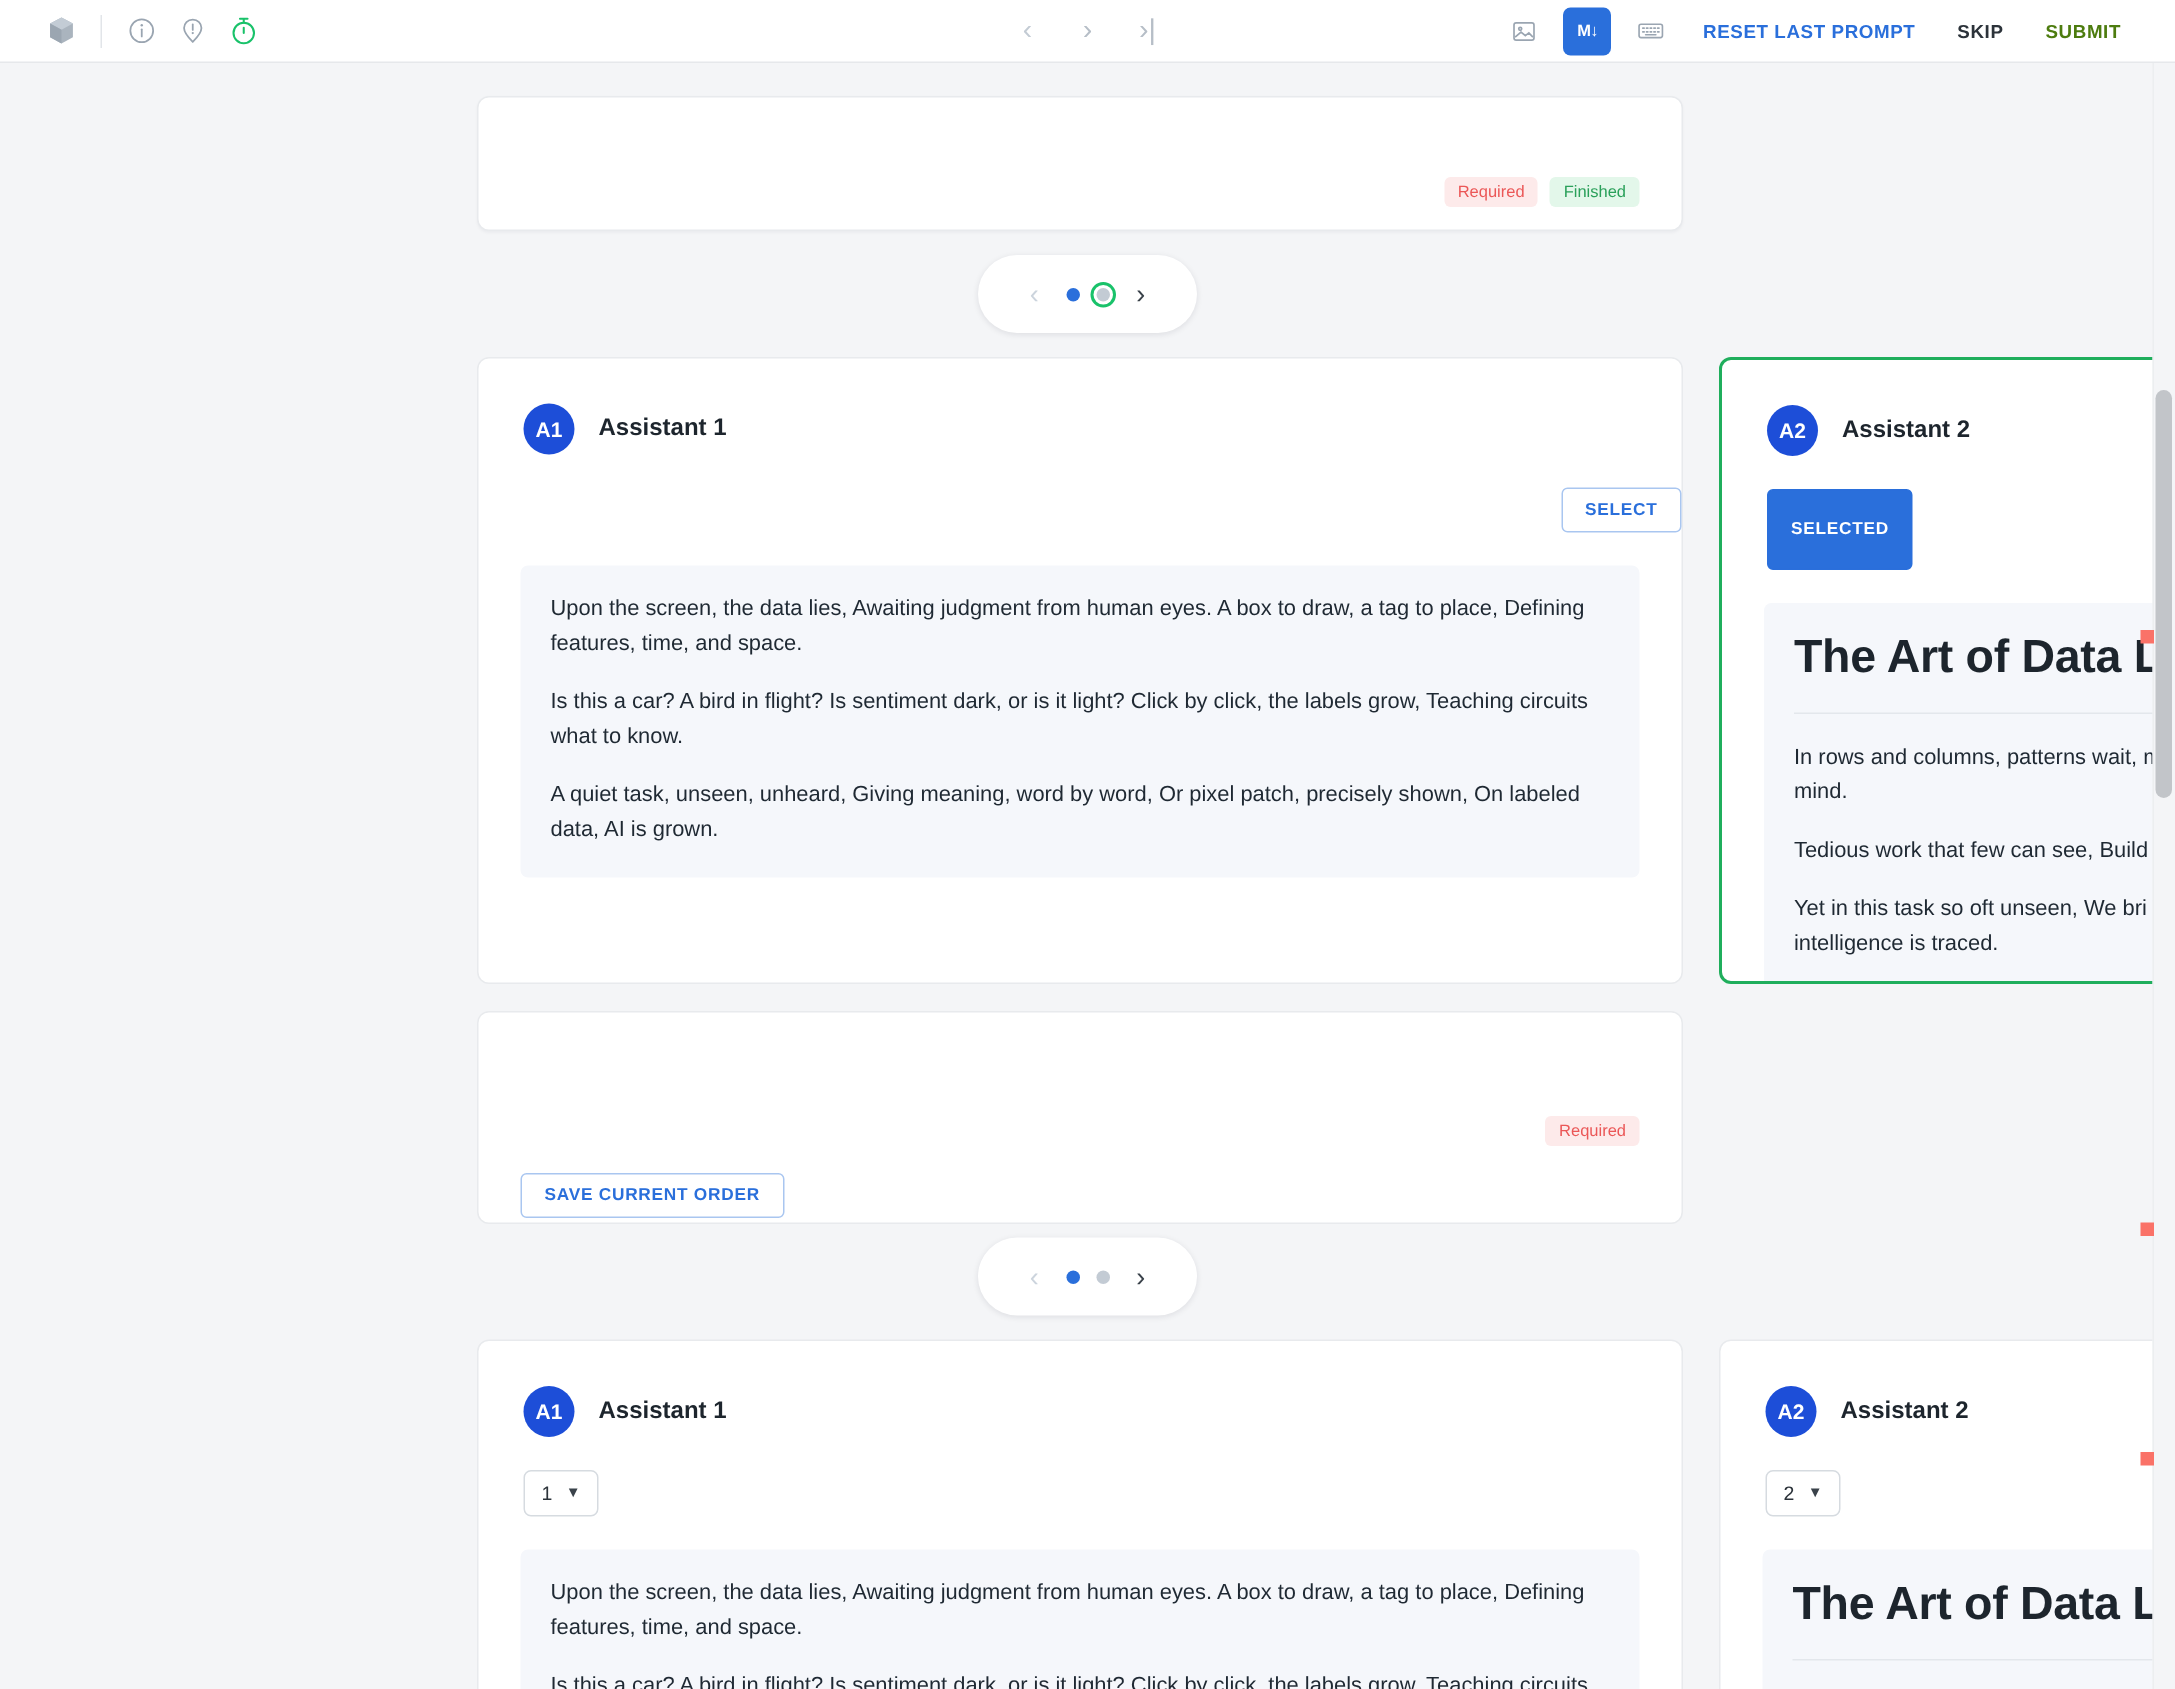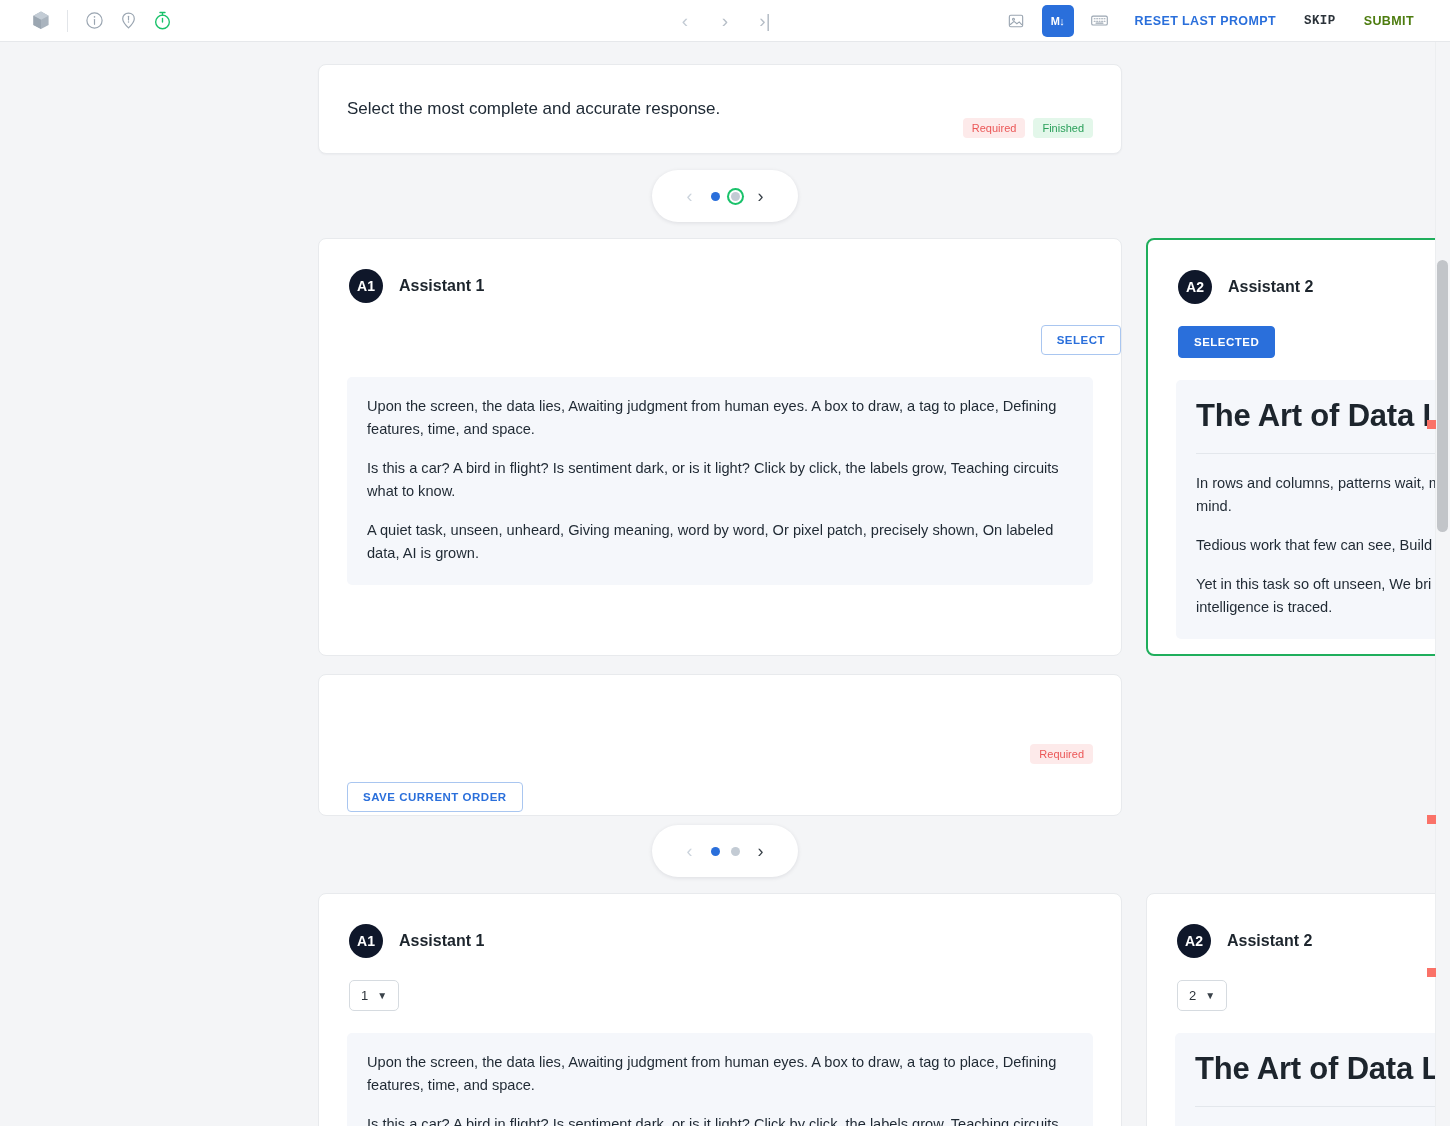--- a/index.html
+++ b/index.html
@@ -45,21 +45,21 @@
     width: 32px; height: 32px; border-radius: 5px;
     display: flex; align-items: center; justify-content: center;
     color: #9aa5b1; margin: 0 5px;
   }
   .tb-btn-icon.active { background: #2a6fdb; color: #fff; }
   .tb-text-btn {
     font-size: 12.5px; font-weight: 700; letter-spacing: 0.4px;
     padding: 6px 14px; white-space: nowrap;
   }
   .tb-text-btn.blue { color: #2a6fdb; }
-  .tb-text-btn.dark { color: #2c333a; font-family: Liberation Mono, monospace; }
+  .tb-text-btn.dark { color: #2c333a; }
   .tb-text-btn.muted { color: #4d7c0f; }
   .mdico {
     font-size: 11px; font-weight: 700; font-family: "Liberation Sans", sans-serif;
     letter-spacing: -0.5px;
   }
 
   
   .page {
     position: absolute; top: 42px; left: 0;
     width: 1450px; height: 1084px;
@@ -104,37 +104,37 @@
   .dot.ring {
     background: #c3cbd4; box-shadow: 0 0 0 2px #fff, 0 0 0 4px #19c26a;
   }
 
   
   .a-card { position: absolute; background: #fff; border: 1px solid #e8eaed; border-radius: 8px; }
   .a-card.sel { border: 2px solid #1fae5c; }
   .a-head { display: flex; align-items: center; gap: 16px; padding: 30px 0 0 30px; }
   .avatar {
     width: 34px; height: 34px; border-radius: 50%;
-    background: #0f172a; color: #fff;
+    background: #1d4ed8; color: #fff;
     display: flex; align-items: center; justify-content: center;
     font-size: 14px; font-weight: 600;
   }
   .a-name { font-size: 16px; color: #1d252d; font-weight: 600; }
 
   .btn-outline {
     display: inline-block;
     border: 1px solid #a9c6f0; color: #2a6fdb; background: #fff;
     font-size: 11.5px; font-weight: 700; letter-spacing: 0.5px;
     padding: 8px 15px; border-radius: 4px;
   }
   .btn-filled {
     display: inline-block;
     background: #2a6fdb; color: #fff; border: 1px solid #2a6fdb;
     font-size: 11.5px; font-weight: 700; letter-spacing: 0.5px;
-    padding: 9px 15px; border-radius: 4px;
+    padding: 20px 15px; border-radius: 4px;
   }
   .rank-select {
     display: inline-flex; align-items: center; gap: 9px;
     border: 1px solid #d6dbe0; background: #fff; border-radius: 5px;
     padding: 7px 11px; font-size: 13px; color: #2c333a;
   }
   .rank-select .cv { font-size: 10px; color: #3a424a; }
 
   .resp-body {
     background: #f5f7fb;
@@ -242,21 +242,20 @@
     </div>
     <div class="tb-text-btn blue">RESET LAST PROMPT</div>
     <div class="tb-text-btn dark">SKIP</div>
     <div class="tb-text-btn muted">SUBMIT</div>
   </div>
 </div>
 
 <div class="page">
 
   <div class="card q-card" style="top:22px; height:90px;">
-    <div class="q-title">Select the most complete and accurate response.</div>
     <div class="badges">
       <span class="badge required">Required</span>
       <span class="badge finished">Finished</span>
     </div>
   </div>
 
   <div class="pager" style="top:128px;">
     <span class="pager-chev">‹</span>
     <span class="dots">
       <span class="dot on"></span>

